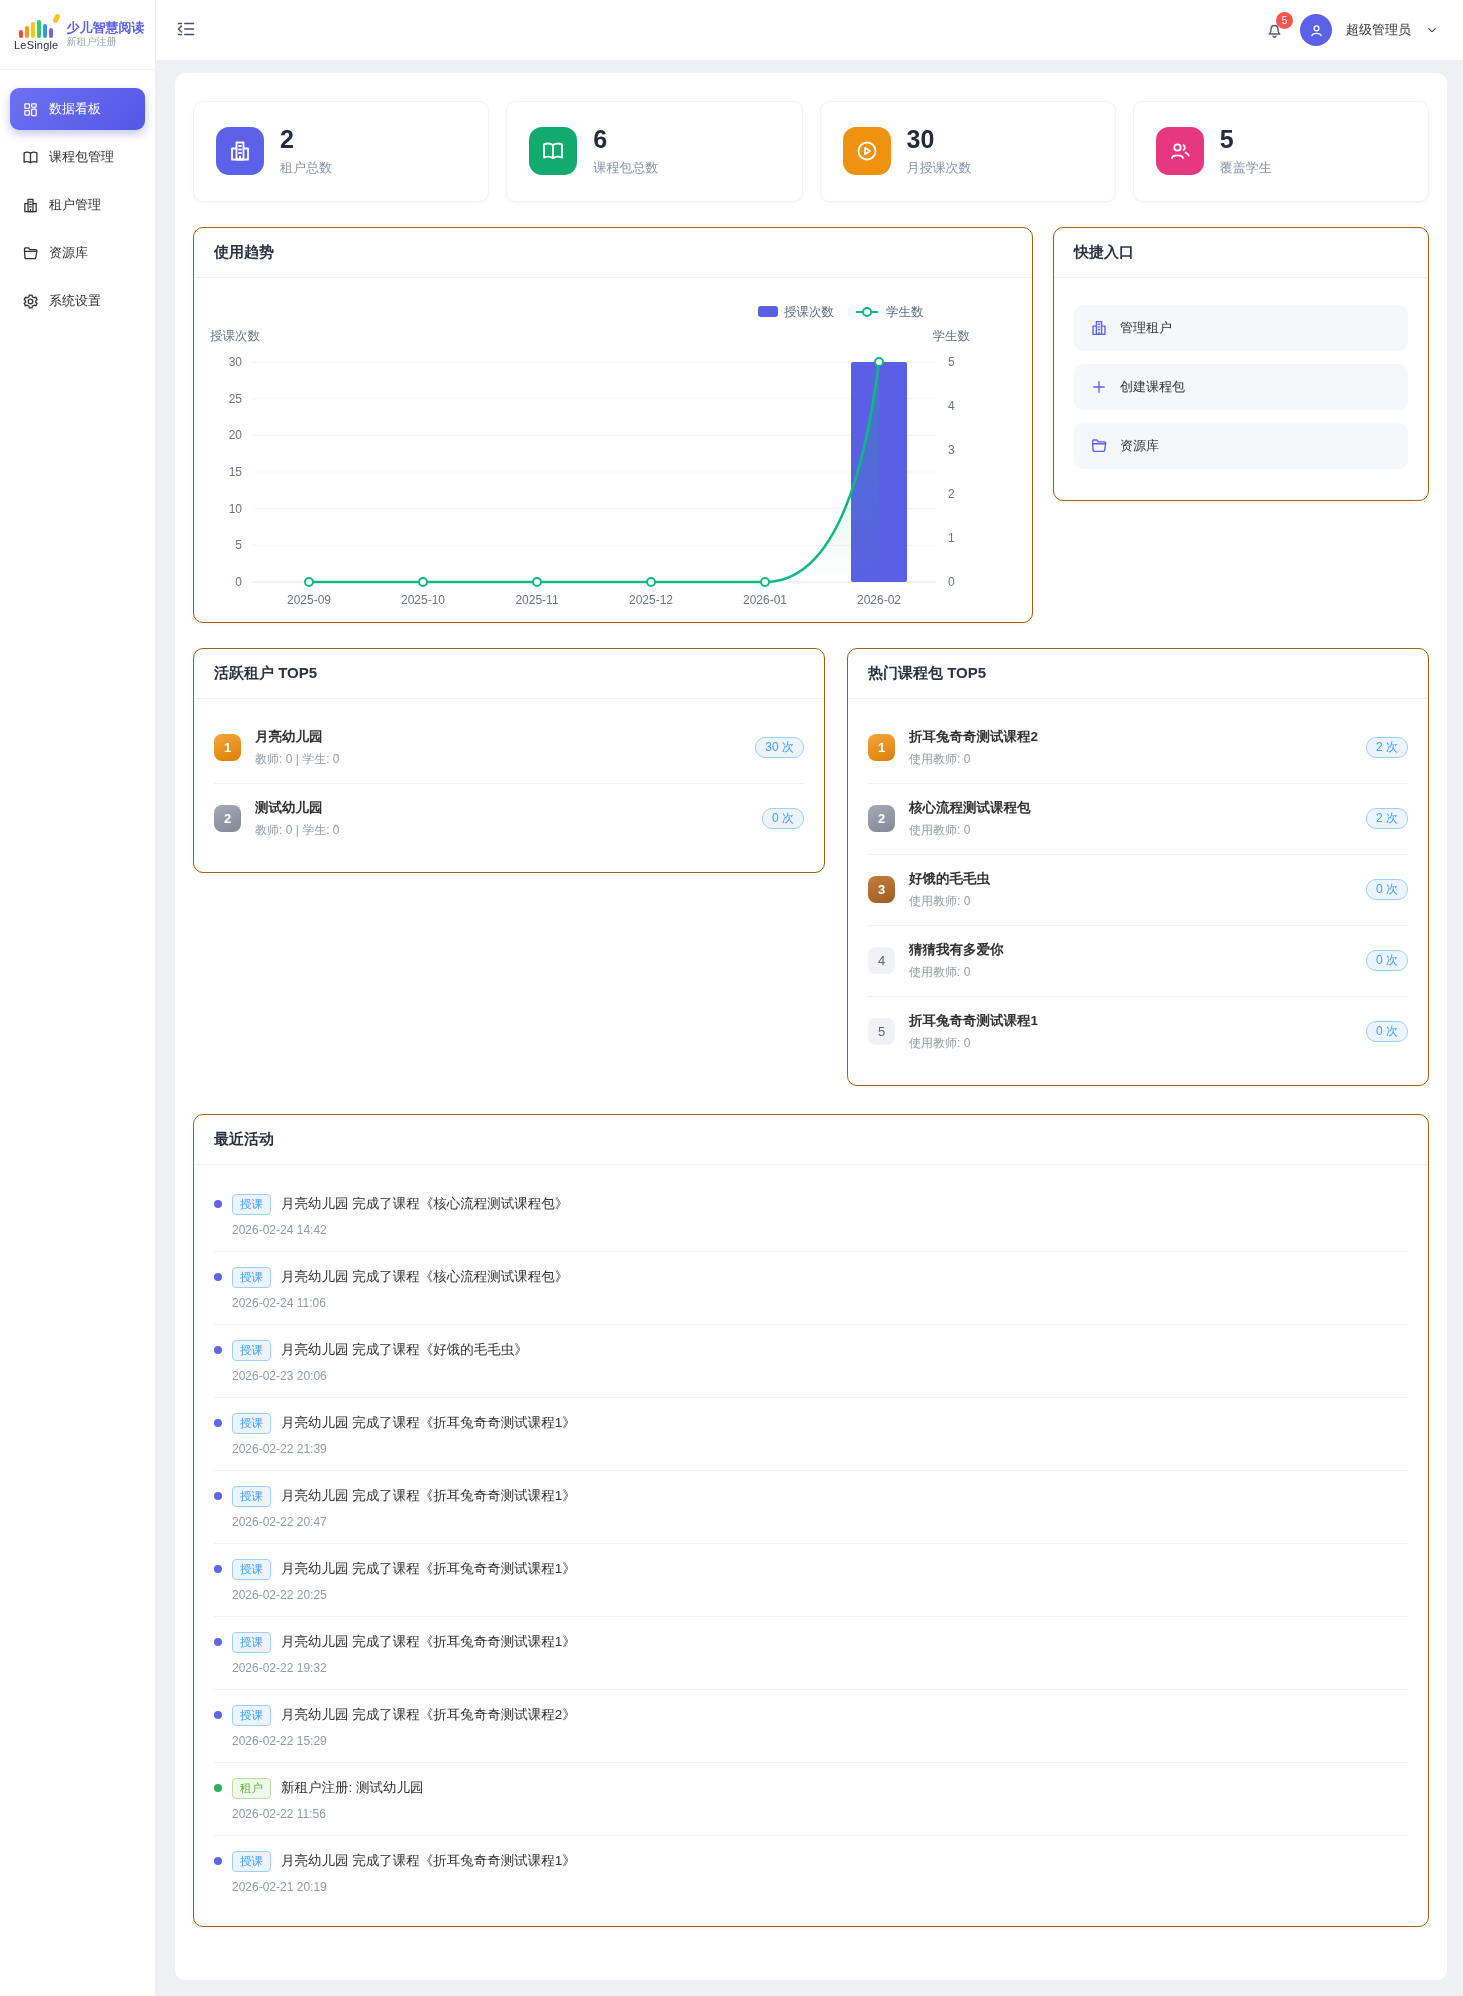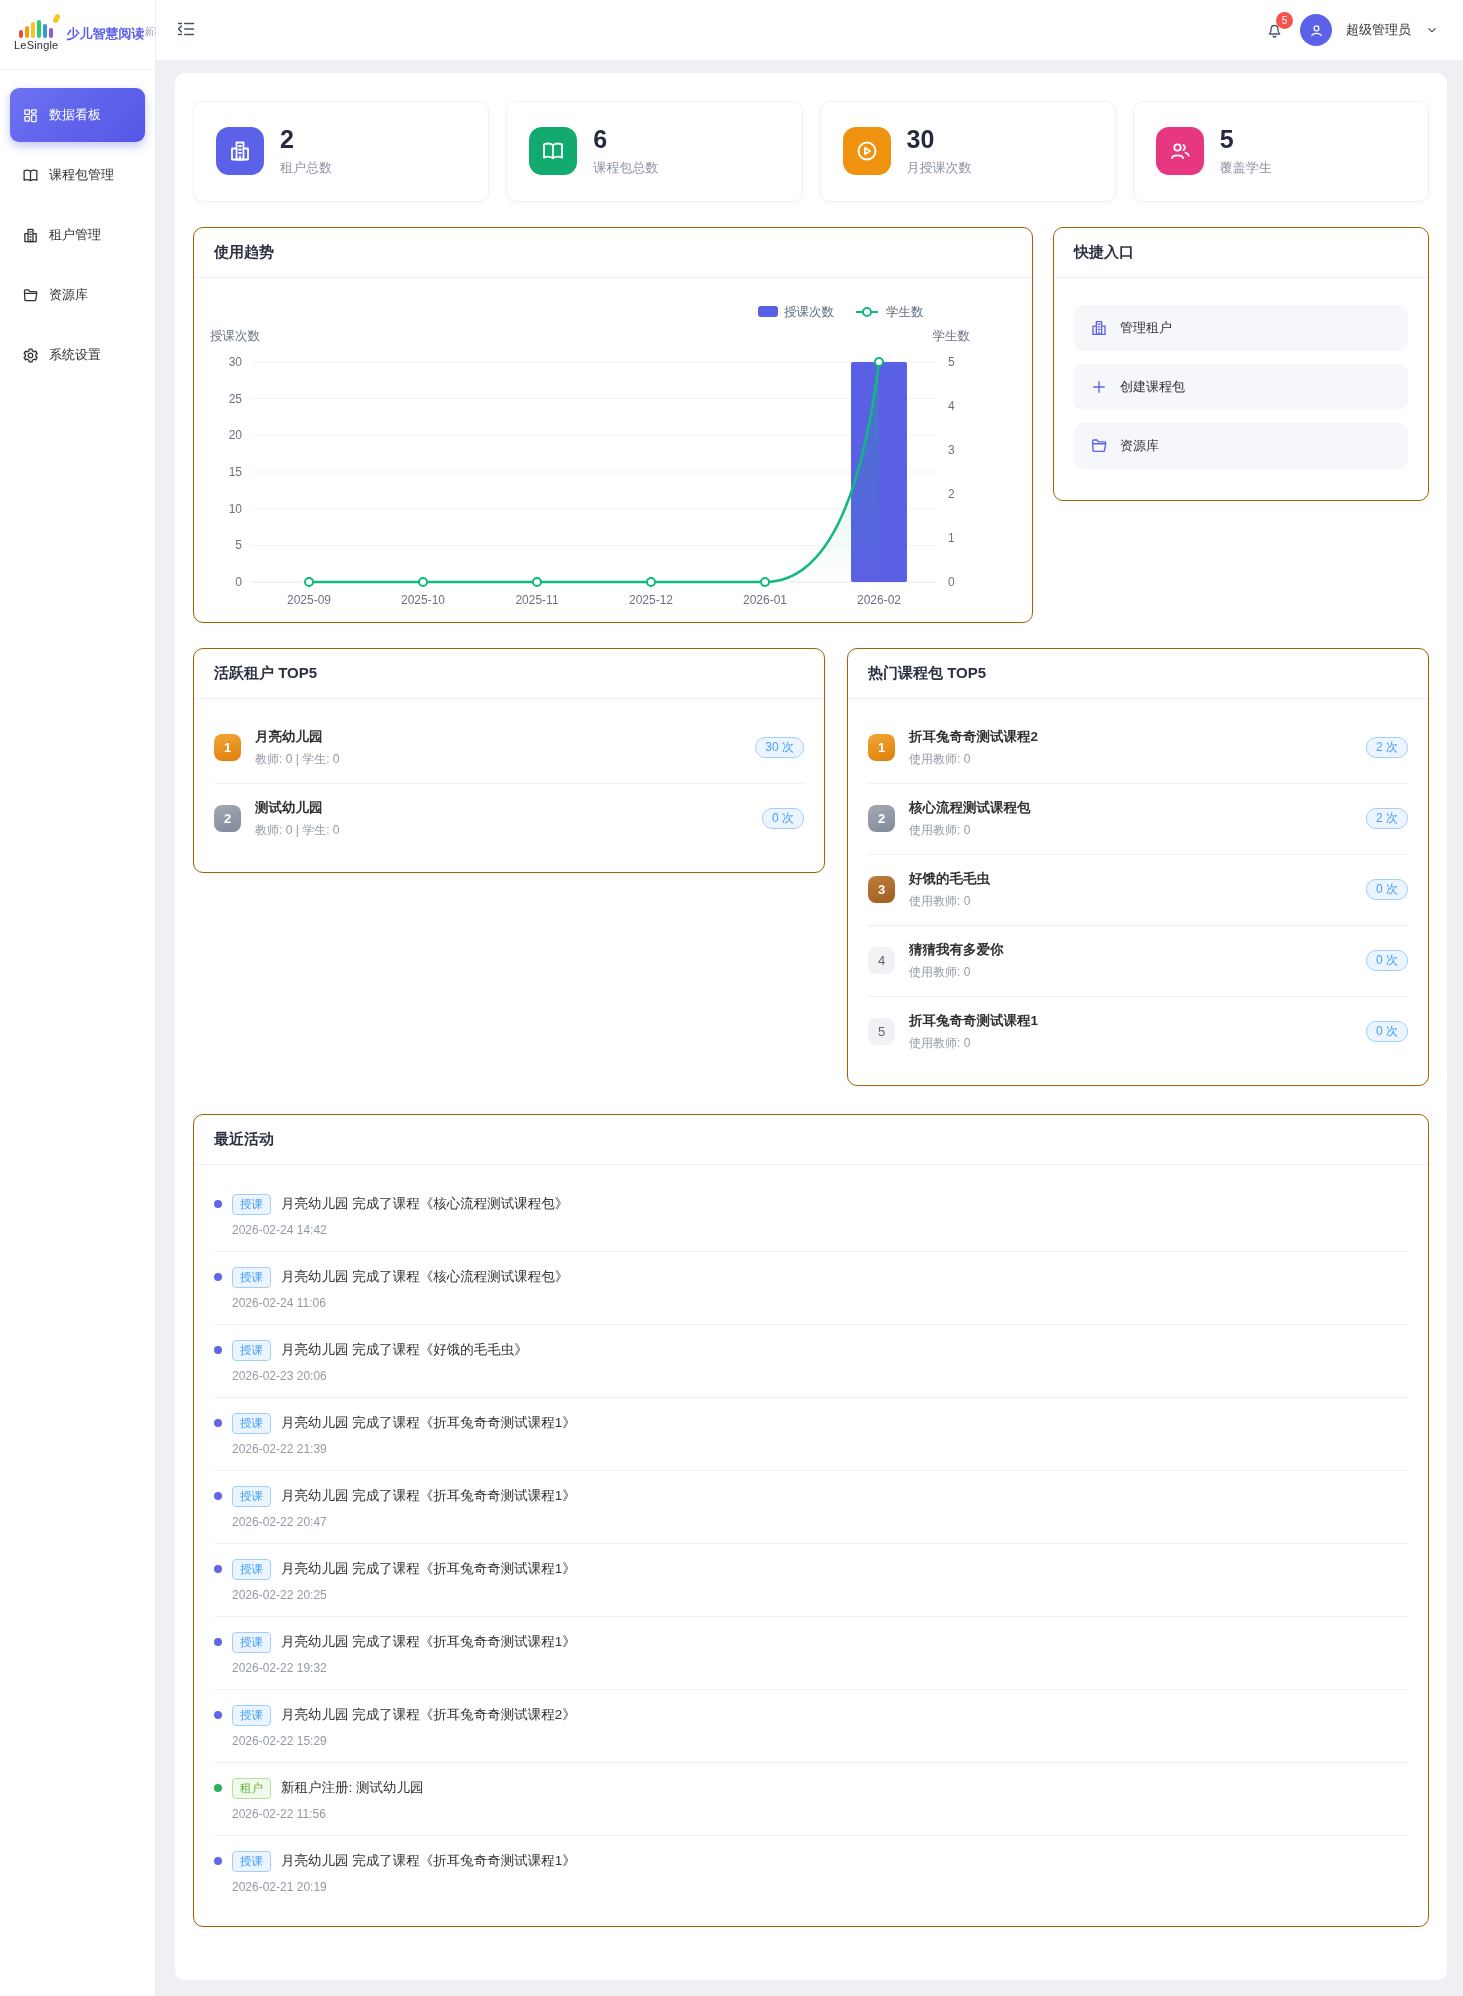--- a/index.html
+++ b/index.html
@@ -8,25 +8,25 @@
   .app { display:flex; width:100%; height:100%; }
 
   
   .sidebar { width:156px; background:#fff; border-right:1px solid #ececf1; flex:none; }
   .logo-block { height:70px; display:flex; align-items:center; gap:8px; padding:0 10px 0 14px; border-bottom:1px solid #f2f2f6; }
   .logo-mark { display:flex; flex-direction:column; align-items:center; }
   .logo-bars { display:flex; align-items:flex-end; gap:2px; height:20px; position:relative; }
   .logo-bars i { width:4px; border-radius:2px; display:block; }
   .logo-spark { position:absolute; right:-6px; top:-4px; width:5px; height:9px; background:#f7c325; border-radius:2px; transform:rotate(28deg); }
   .logo-word { font-size:11px; color:#2b2f3a; margin-top:1px; letter-spacing:.2px; }
-  .logo-texts { display:flex; line-height:1.25; }
+  .logo-texts { display:flex; flex-direction:column; line-height:1.25; }
   .logo-title { font-size:13px; font-weight:bold; color:#5a5fe8; white-space:nowrap; }
   .logo-sub { font-size:10px; color:#9ca3af; white-space:nowrap; }
   .menu { padding:12px 0; }
-  .mi { display:flex; align-items:center; gap:10px; height:54px; margin:6px 10px; padding:0 12px; border-radius:9px; font-size:13px; color:#303133; cursor:pointer; }
+  .mi { display:flex; align-items:center; gap:10px; height:42px; margin:6px 10px; padding:0 12px; border-radius:9px; font-size:13px; color:#303133; cursor:pointer; }
   .mi .mi-icon { width:17px; height:17px; flex:none; display:flex; }
   .mi .mi-icon svg { width:17px; height:17px; }
   .mi.active { background:linear-gradient(135deg,#6d71f1,#5357e6); color:#fff; box-shadow:0 4px 10px rgba(90,95,232,.35); }
 
   
   .main { flex:1; display:flex; flex-direction:column; min-width:0; }
   .topbar { height:61px; background:#fff; display:flex; align-items:center; justify-content:space-between; padding:0 24px 0 20px; border-bottom:1px solid #eef0f4; }
   .fold-btn { width:22px; height:22px; color:#475069; cursor:pointer; display:flex; }
   .fold-btn svg { width:20px; height:20px; }
   .top-right { display:flex; align-items:center; gap:14px; }

